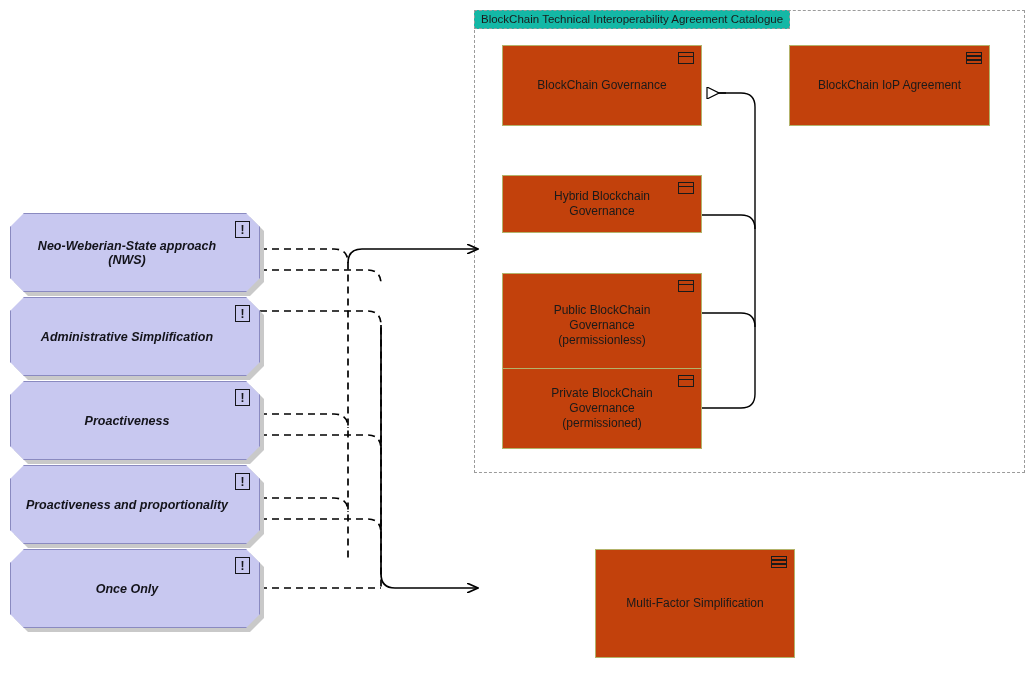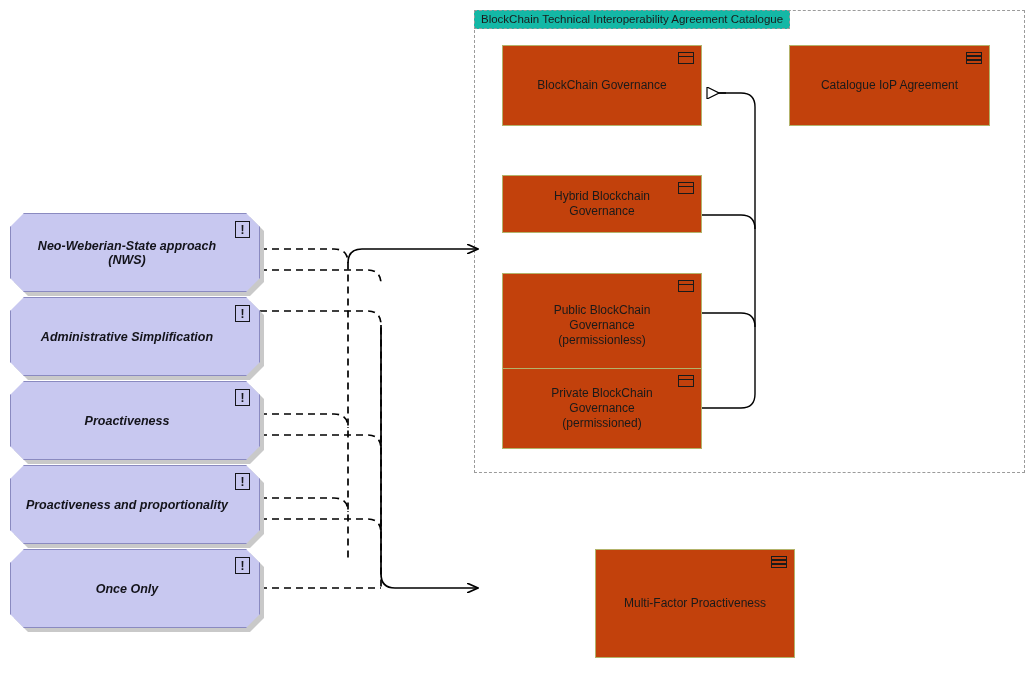--- a/index.html
+++ b/index.html
@@ -218,21 +218,21 @@
     </g>
   </svg>
 
   <div class="node" id="n0" style="left: 502px; top: 45px; width: 200px; height: 81px;">
     <span class="icon-obj"></span>
     <span class="label">BlockChain Governance</span>
   </div>
 
   <div class="node" id="n1" style="left: 789px; top: 45px; width: 201px; height: 81px;">
     <span class="icon-contract"></span>
-    <span class="label">Catalogue IoP Agreement</span>
+    <span class="label">BlockChain IoP Agreement</span>
   </div>
 
   <div class="node" id="n2" style="left: 502px; top: 175px; width: 200px; height: 58px;">
     <span class="icon-obj"></span>
     <span class="label">Hybrid Blockchain Governance</span>
   </div>
 
   <div class="node" id="n3" style="left: 502px; top: 273px; width: 200px; height: 105px;">
     <span class="icon-obj"></span>
     <span class="label">Public BlockChain Governance
@@ -240,21 +240,21 @@
   </div>
 
   <div class="node" id="n4" style="left: 502px; top: 368px; width: 200px; height: 81px;">
     <span class="icon-obj"></span>
     <span class="label">Private BlockChain Governance
 (permissioned)</span>
   </div>
 
   <div class="node" id="n5" style="left: 595px; top: 549px; width: 200px; height: 109px;">
     <span class="icon-contract"></span>
-    <span class="label">Multi-Factor Proactiveness</span>
+    <span class="label">Multi-Factor Simplification</span>
   </div>
 
   <div class="principle-wrap" id="pw0" style="left: 10px; top: 213px; width: 250px; height: 79px;">
     <div class="principle-shadow"></div>
     <div class="principle" style="width: 250px; height: 79px;">
       <span class="icon-principle">!</span>
       <span class="label">Neo-Weberian-State approach (NWS)</span>
     </div>
   </div>
 

